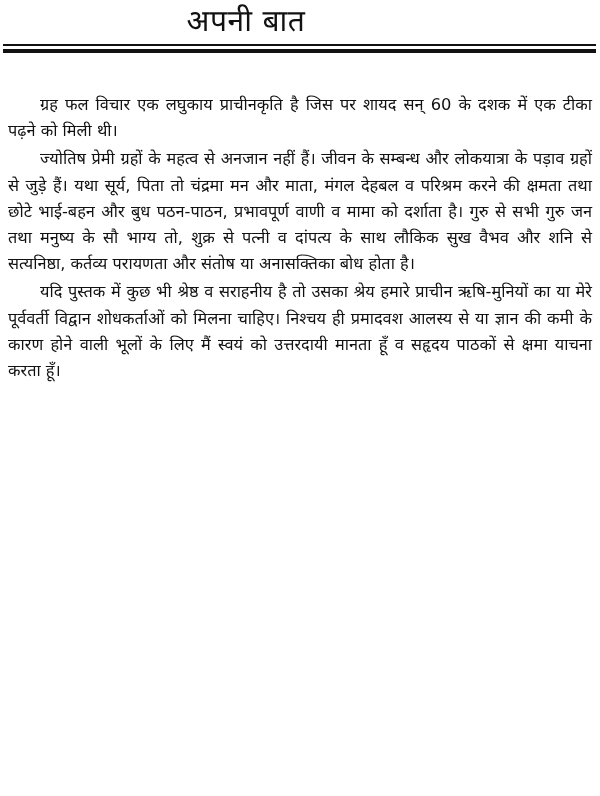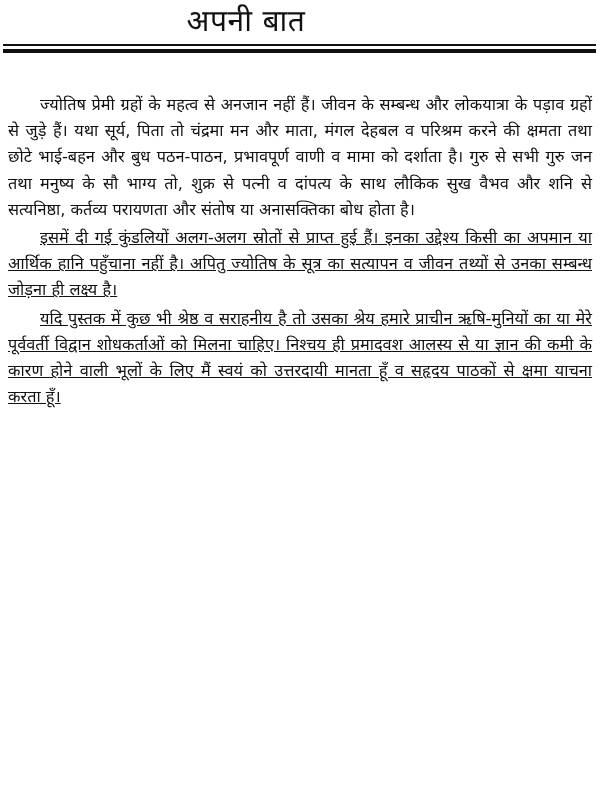--- a/index.html
+++ b/index.html
@@ -60,29 +60,28 @@
       text-align: justify;
     }
     .para {
       margin: 0;
       text-indent: 32px;
       text-align: justify;
       text-align-last: left;
     }
     .para + .para {
       margin-top: 2px;
-      text-decoration: underline;
     }
   </style>
 </head>
 <body>
 
 <div class="page">
   <h1 class="title">अपनी बात</h1>
   <div class="rule-thin"></div>
   <div class="rule-thick"></div>
 
   <div class="body-text">
+    <p class="para">ग्रह फल विचार एक लघुकाय प्राचीनकृति है जिस पर शायद सन् 60 के दशक में एक टीका पढ़ने को मिली थी।</p>
     <p class="para">ज्योतिष प्रेमी ग्रहों के महत्व से अनजान नहीं हैं। जीवन के सम्बन्ध और लोकयात्रा के पड़ाव ग्रहों से जुड़े हैं। यथा सूर्य, पिता तो चंद्रमा मन और माता, मंगल देहबल व परिश्रम करने की क्षमता तथा छोटे भाई-बहन और बुध पठन-पाठन, प्रभावपूर्ण वाणी व मामा को दर्शाता है। गुरु से सभी गुरु जन तथा मनुष्य के सौ भाग्य तो, शुक्र से पत्नी व दांपत्य के साथ लौकिक सुख वैभव और शनि से सत्यनिष्ठा, कर्तव्य परायणता और संतोष या अनासक्तिका बोध होता है।</p>
-    <p class="para">इसमें दी गई कुंडलियों अलग-अलग स्रोतों से प्राप्त हुई हैं। इनका उद्देश्य किसी का अपमान या आर्थिक हानि पहुँचाना नहीं है। अपितु ज्योतिष के सूत्र का सत्यापन व जीवन तथ्यों से उनका सम्बन्ध जोड़ना ही लक्ष्य है।</p>
     <p class="para">यदि पुस्तक में कुछ भी श्रेष्ठ व सराहनीय है तो उसका श्रेय हमारे प्राचीन ऋषि-मुनियों का या मेरे पूर्ववर्ती विद्वान शोधकर्ताओं को मिलना चाहिए। निश्चय ही प्रमादवश आलस्य से या ज्ञान की कमी के कारण होने वाली भूलों के लिए मैं स्वयं को उत्तरदायी मानता हूँ व सहृदय पाठकों से क्षमा याचना करता हूँ।</p>
   </div>
 </div>
 
 </body></html>

